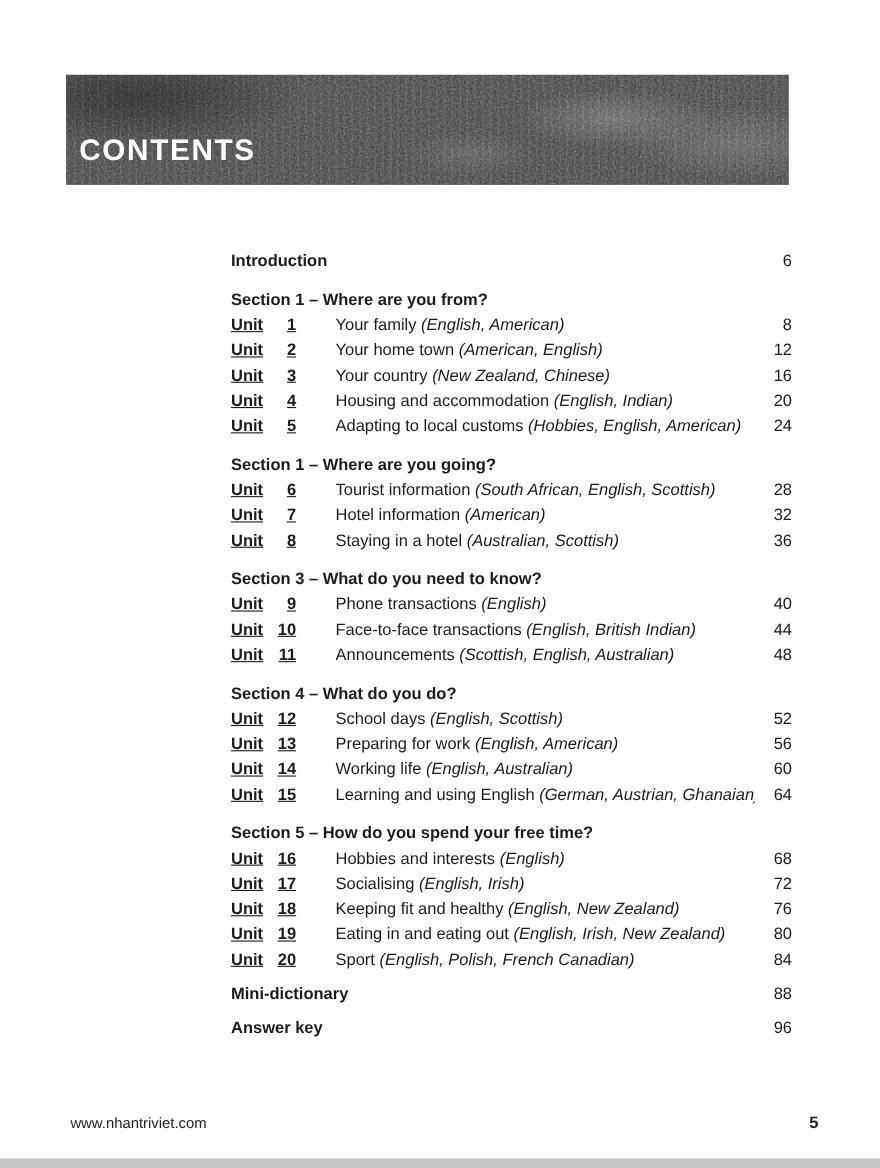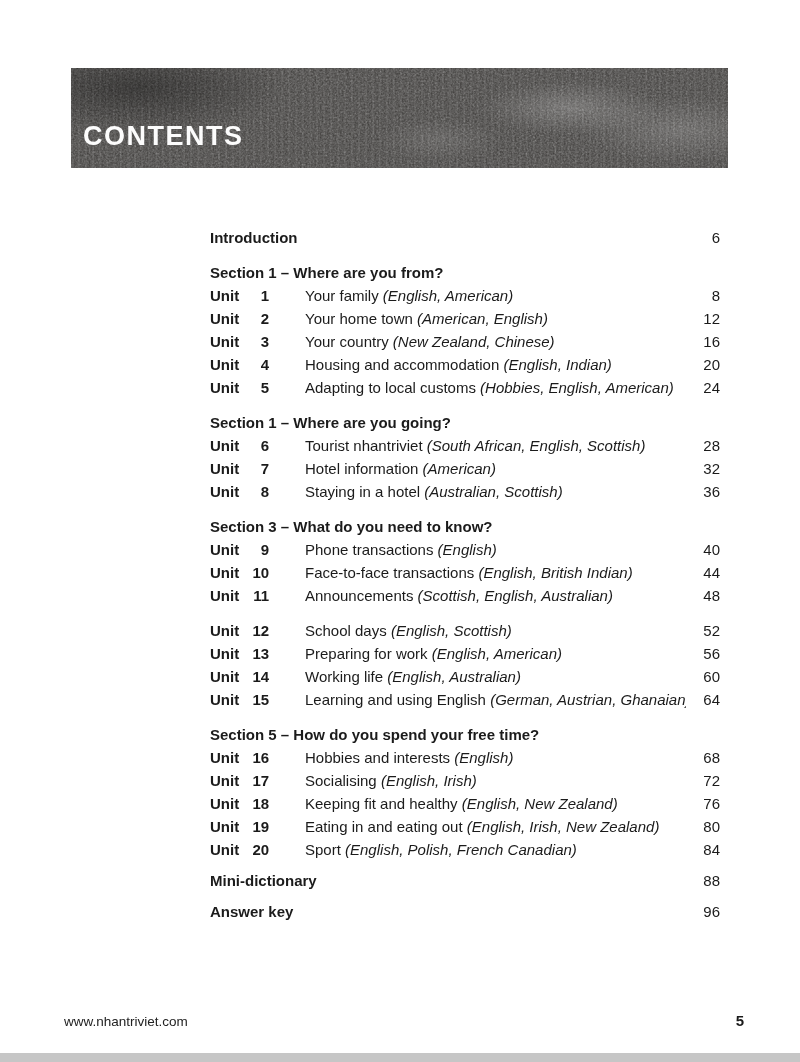--- a/index.html
+++ b/index.html
@@ -4,21 +4,21 @@
 <style>
   * { margin:0; padding:0; box-sizing:border-box; }
   html,body { background:#ffffff; }
   .page {
     position:relative; width:800px; height:1062px; background:#ffffff;
     font-family:"Liberation Sans", sans-serif; color:#1b1b1b; overflow:hidden;
   }
 
   
   .banner {
-    position:absolute; left:71px; top:68px; width:657px; height:100px;
+    position:absolute; left:60px; top:68px; width:657px; height:100px;
     background:#3d3b39; overflow:hidden;
   }
   .banner-noise { position:absolute; left:0; top:0; width:100%; height:100%; }
   .banner-streaks {
     position:absolute; left:0; top:0; right:0; bottom:0;
     background:
       radial-gradient(ellipse 130px 38px at 76% 40%, rgba(255,255,255,.20), transparent 70%),
       radial-gradient(ellipse 90px 30px at 56% 72%, rgba(255,255,255,.10), transparent 70%),
       radial-gradient(ellipse 150px 48px at 93% 62%, rgba(255,255,255,.16), transparent 70%),
       radial-gradient(ellipse 200px 60px at 10% 20%, rgba(0,0,0,.35), transparent 75%),
@@ -29,21 +29,21 @@
     font-size:27px; font-weight:bold; letter-spacing:1.5px;
   }
 
   
   .toc { position:absolute; left:210px; top:226px; width:510px; font-size:15px; }
   .row { display:flex; align-items:baseline; line-height:23px; white-space:nowrap; }
   .intro-row { margin-bottom:9px; }
   .intro-label { flex:1 1 auto; font-weight:bold; }
   .section { margin-top:12px; }
   .section-title { font-weight:bold; line-height:23px; }
-  .ucol { display:flex; width:95px; flex:none; font-weight:bold; }
+  .ucol { display:flex; width:95px; flex:none; font-weight:bold;text-decoration:underline; }
   .unum { width:30px; text-align:right; }
   .utitle { flex:1 1 auto; overflow:hidden; }
   .taccent { font-style:italic; }
   .upage { flex:none; min-width:34px; text-align:right; }
   .extras { margin-top:7px; }
   .extra-row { margin-top:8px; }
   .elabel { flex:1 1 auto; font-weight:bold; }
 
   
   .footer {
@@ -130,21 +130,21 @@
   </div>
 
   <div class="section">
     <div class="section-title">Section 1 – Where are you going?</div>
     <div class="units">
   <div class="row unit-row">
     <span class="ucol">
                 <span class="uword">Unit</span>
                 <span class="unum">6</span>
               </span>
-    <span class="utitle"><span class="tmain">Tourist nhantriviet</span> <span class="taccent">(South African, English, Scottish)</span></span>
+    <span class="utitle"><span class="tmain">Tourist information</span> <span class="taccent">(South African, English, Scottish)</span></span>
     <span class="upage">28</span>
   </div>
 
   <div class="row unit-row">
     <span class="ucol">
                 <span class="uword">Unit</span>
                 <span class="unum">7</span>
               </span>
     <span class="utitle"><span class="tmain">Hotel information</span> <span class="taccent">(American)</span></span>
     <span class="upage">32</span>
@@ -187,20 +187,21 @@
                 <span class="uword">Unit</span>
                 <span class="unum">11</span>
               </span>
     <span class="utitle"><span class="tmain">Announcements</span> <span class="taccent">(Scottish, English, Australian)</span></span>
     <span class="upage">48</span>
   </div>
 </div>
   </div>
 
   <div class="section">
+    <div class="section-title">Section 4 – What do you do?</div>
     <div class="units">
   <div class="row unit-row">
     <span class="ucol">
                 <span class="uword">Unit</span>
                 <span class="unum">12</span>
               </span>
     <span class="utitle"><span class="tmain">School days</span> <span class="taccent">(English, Scottish)</span></span>
     <span class="upage">52</span>
   </div>
 

